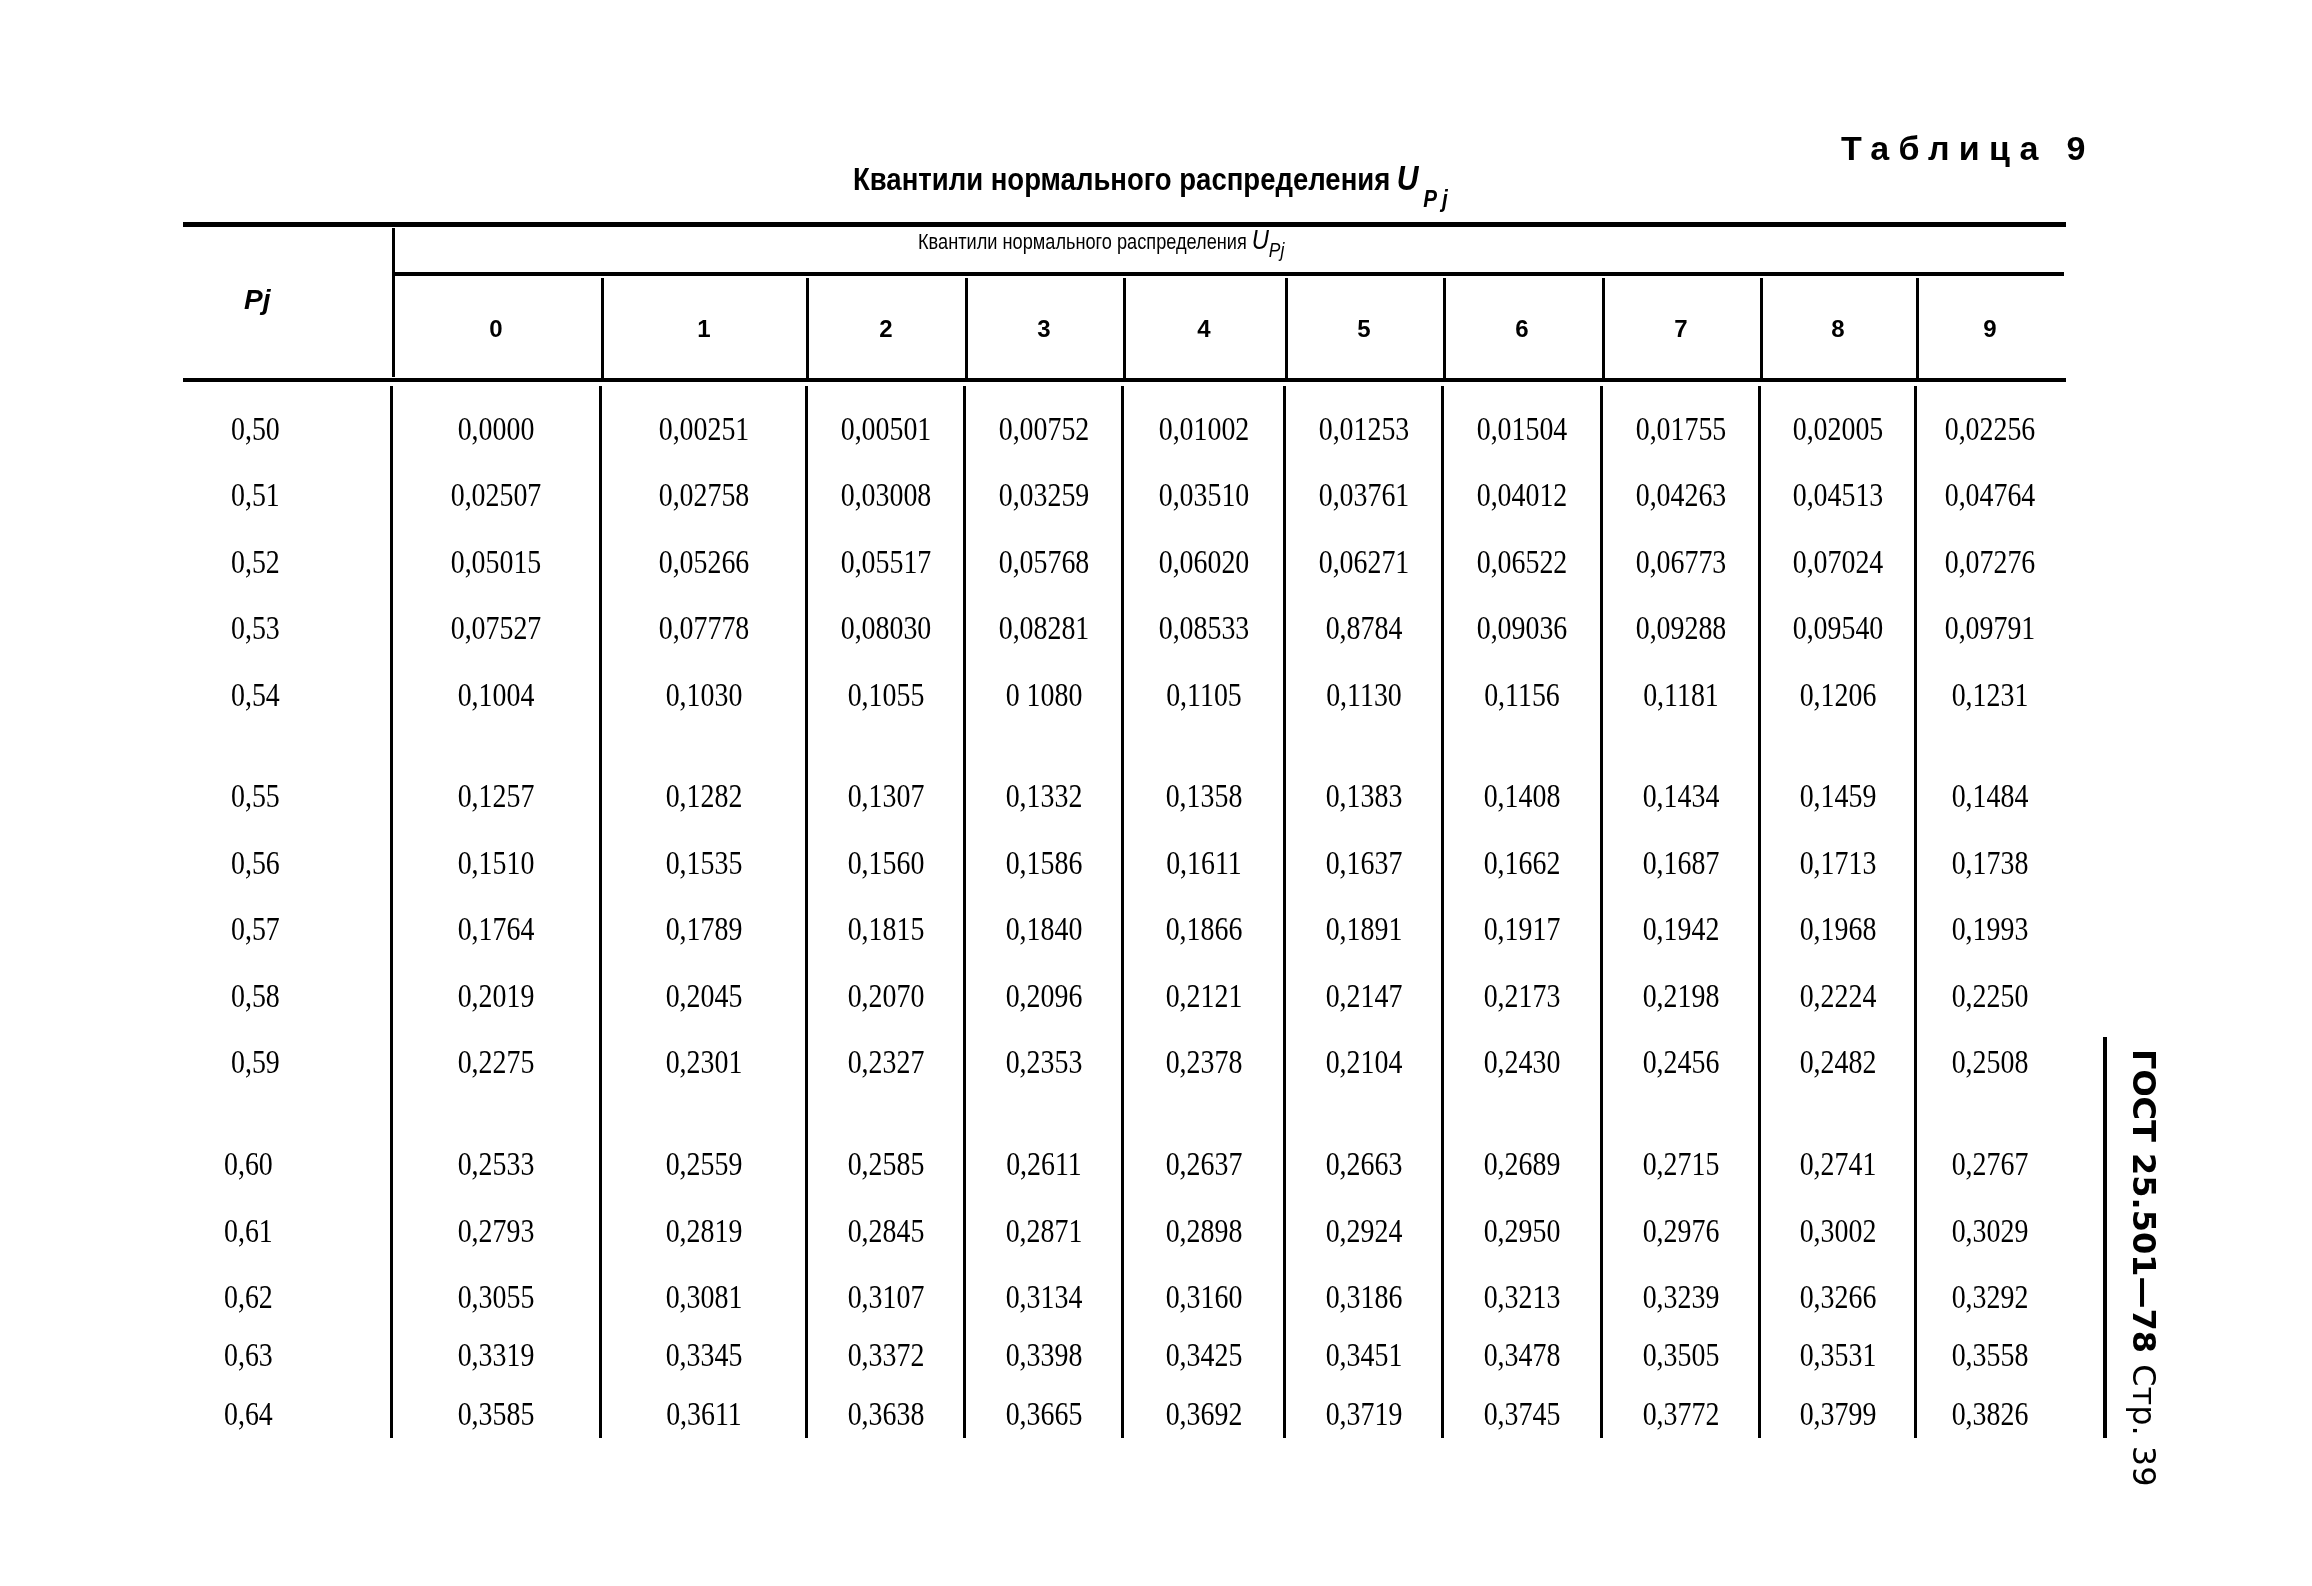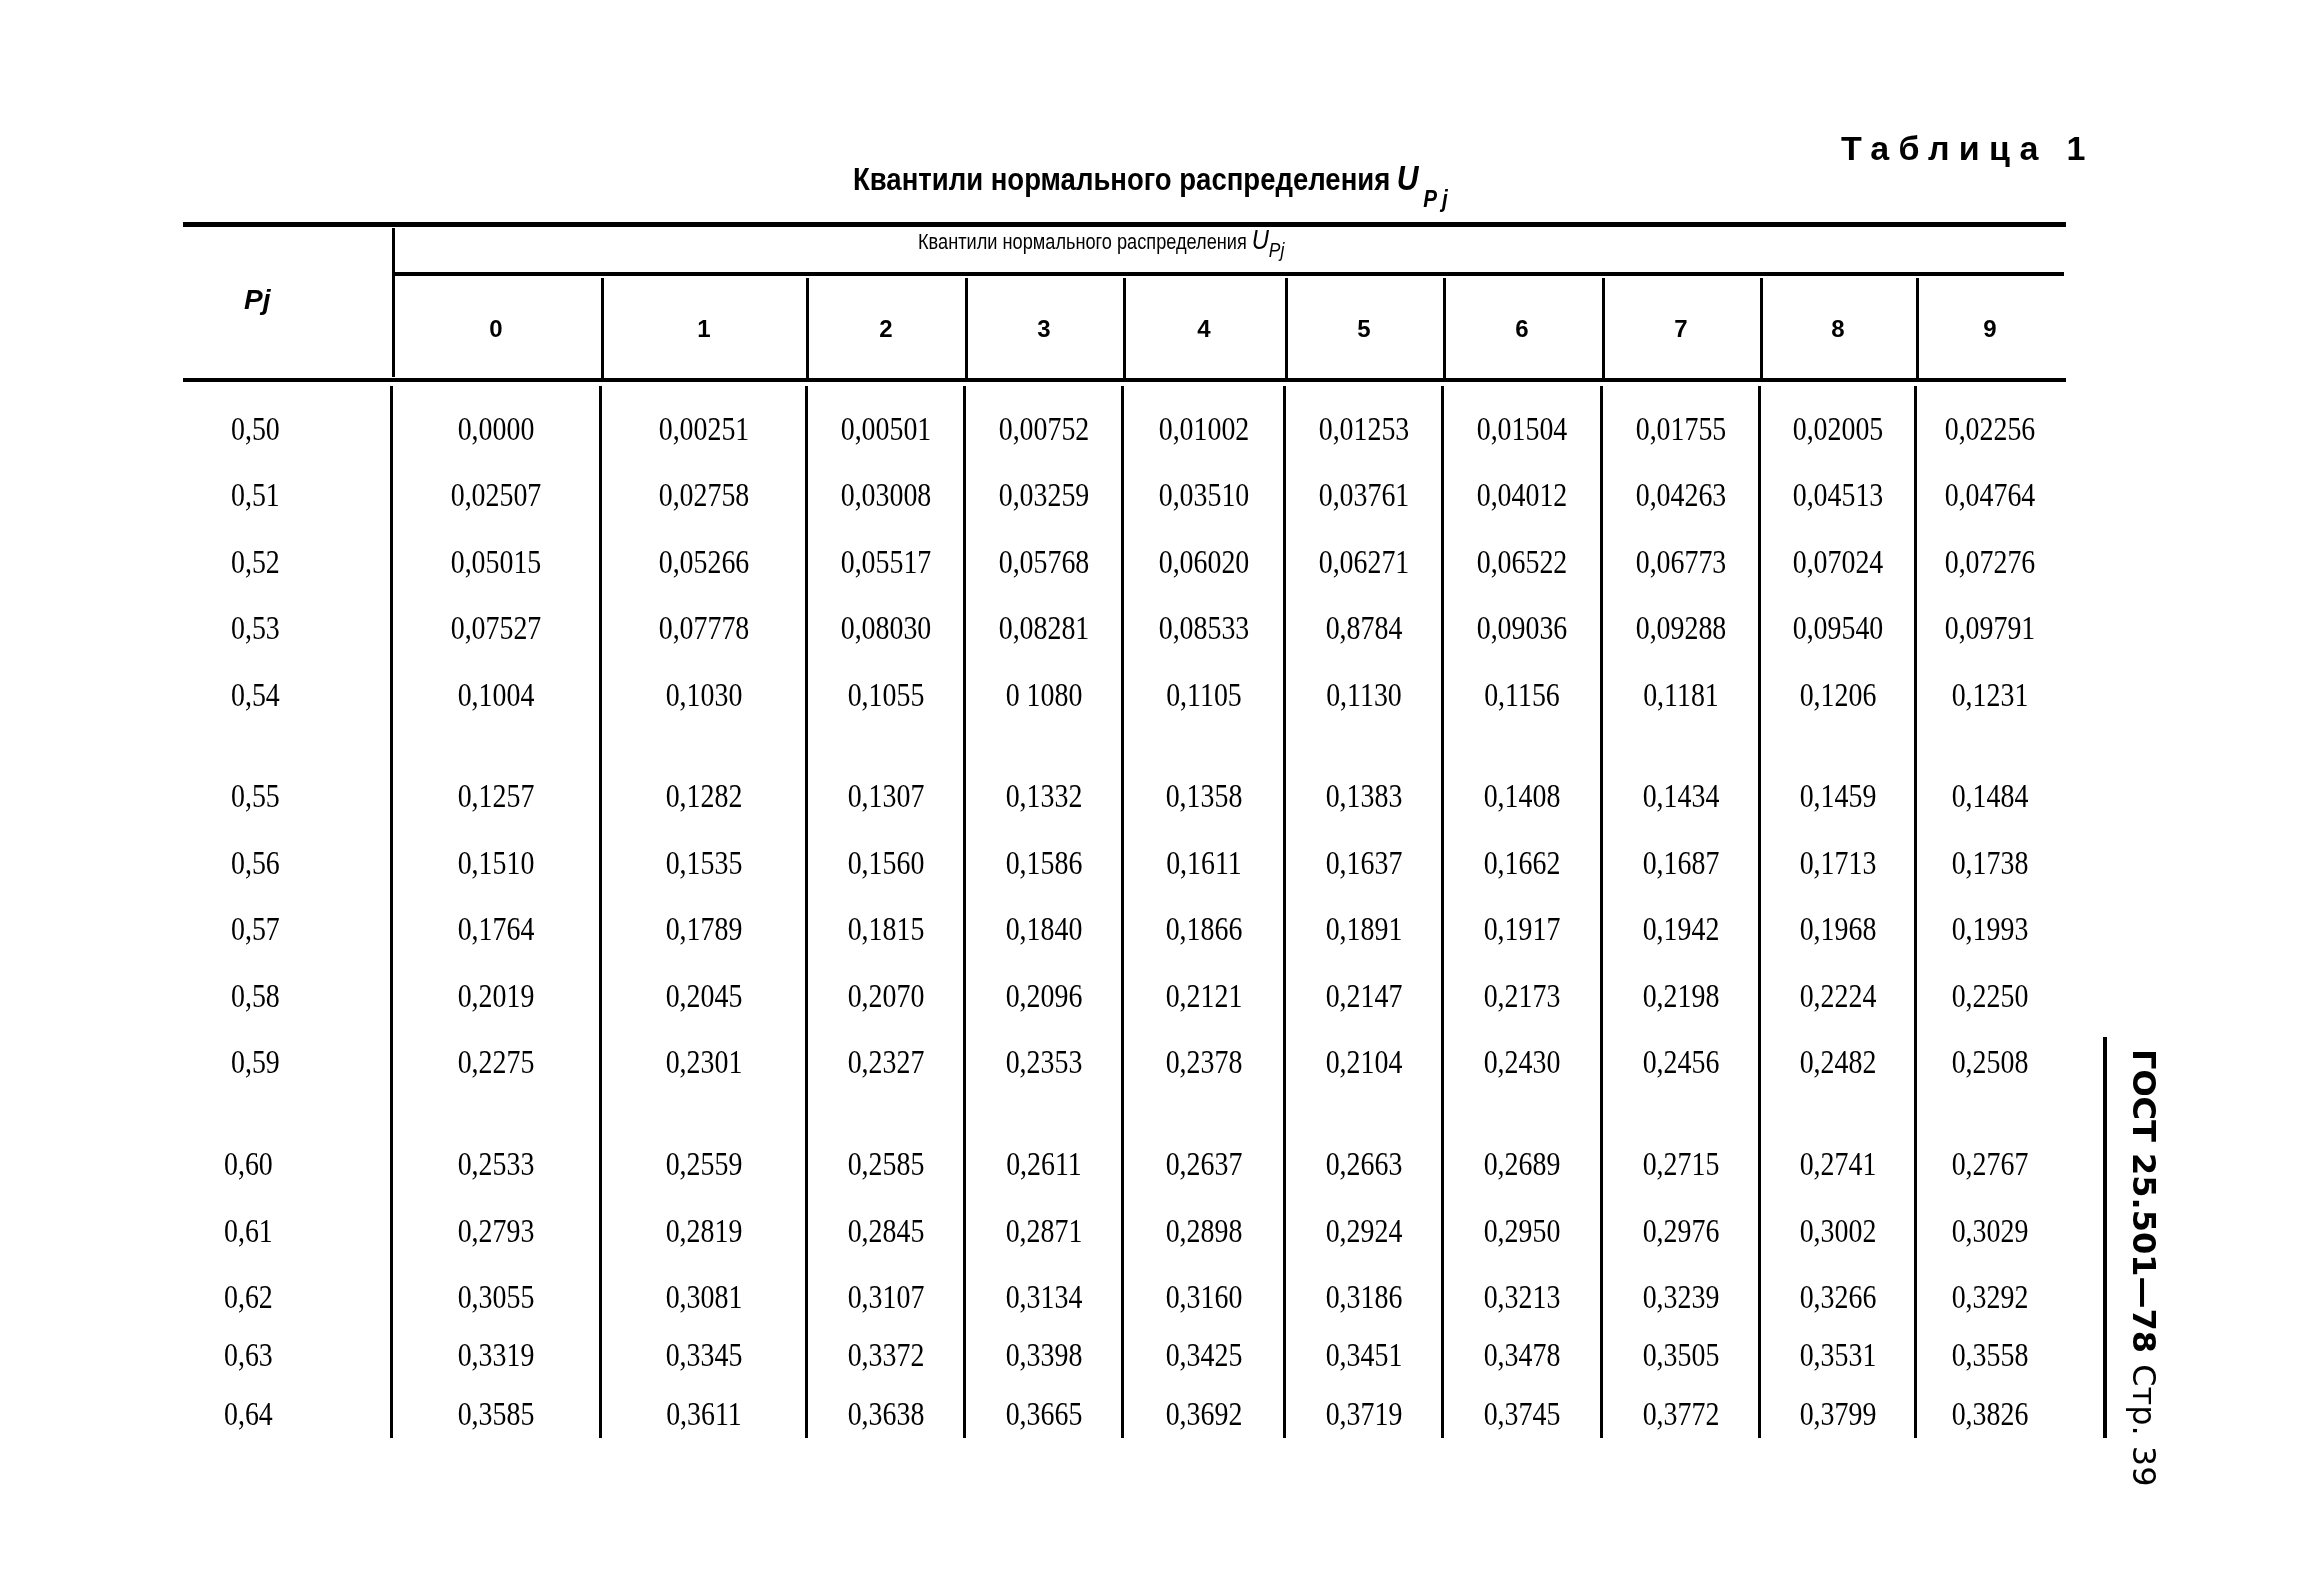--- a/index.html
+++ b/index.html
@@ -17,21 +17,21 @@
   .pj-head { left:244px; top:284px; font-style:italic; font-weight:bold; font-family:"Liberation Sans", sans-serif; font-size:28px; }
   .col-head { position:absolute; top:315px; font-family:"Liberation Sans", sans-serif; font-weight:bold; font-size:24px; text-align:center; transform:translateX(-50%); }
   .cell { position:absolute; font-size:34px; transform:translateX(-50%) scaleX(0.82); white-space:nowrap; }
   .pcell { position:absolute; font-size:34px; transform:scaleX(0.82); transform-origin:left top; white-space:nowrap; }
   .side-text { position:absolute; left:2125px; top:1049px; writing-mode:vertical-rl; font-family:"DejaVu Sans", sans-serif; font-weight:bold; font-size:32px; white-space:nowrap; }
   .side-text .ctr { font-weight:normal; }
 </style>
 </head>
 <body>
 
-<div class="abs table-no">Таблица 1</div>
+<div class="abs table-no">Таблица 9</div>
 
 <div class="abs title">
   <span>Квантили нормального распределения</span><span class="u">U</span><span class="sub">P j</span>
 </div>
 
 <div class="hline" style="left:183px; top:222px; width:1883px; height:4.7px;"></div>
 <div class="hline" style="left:393px; top:272px; width:1671px; height:3.7px;"></div>
 <div class="hline" style="left:183px; top:378px; width:1883px; height:3.7px;"></div>
 
 <div class="abs subhead">

